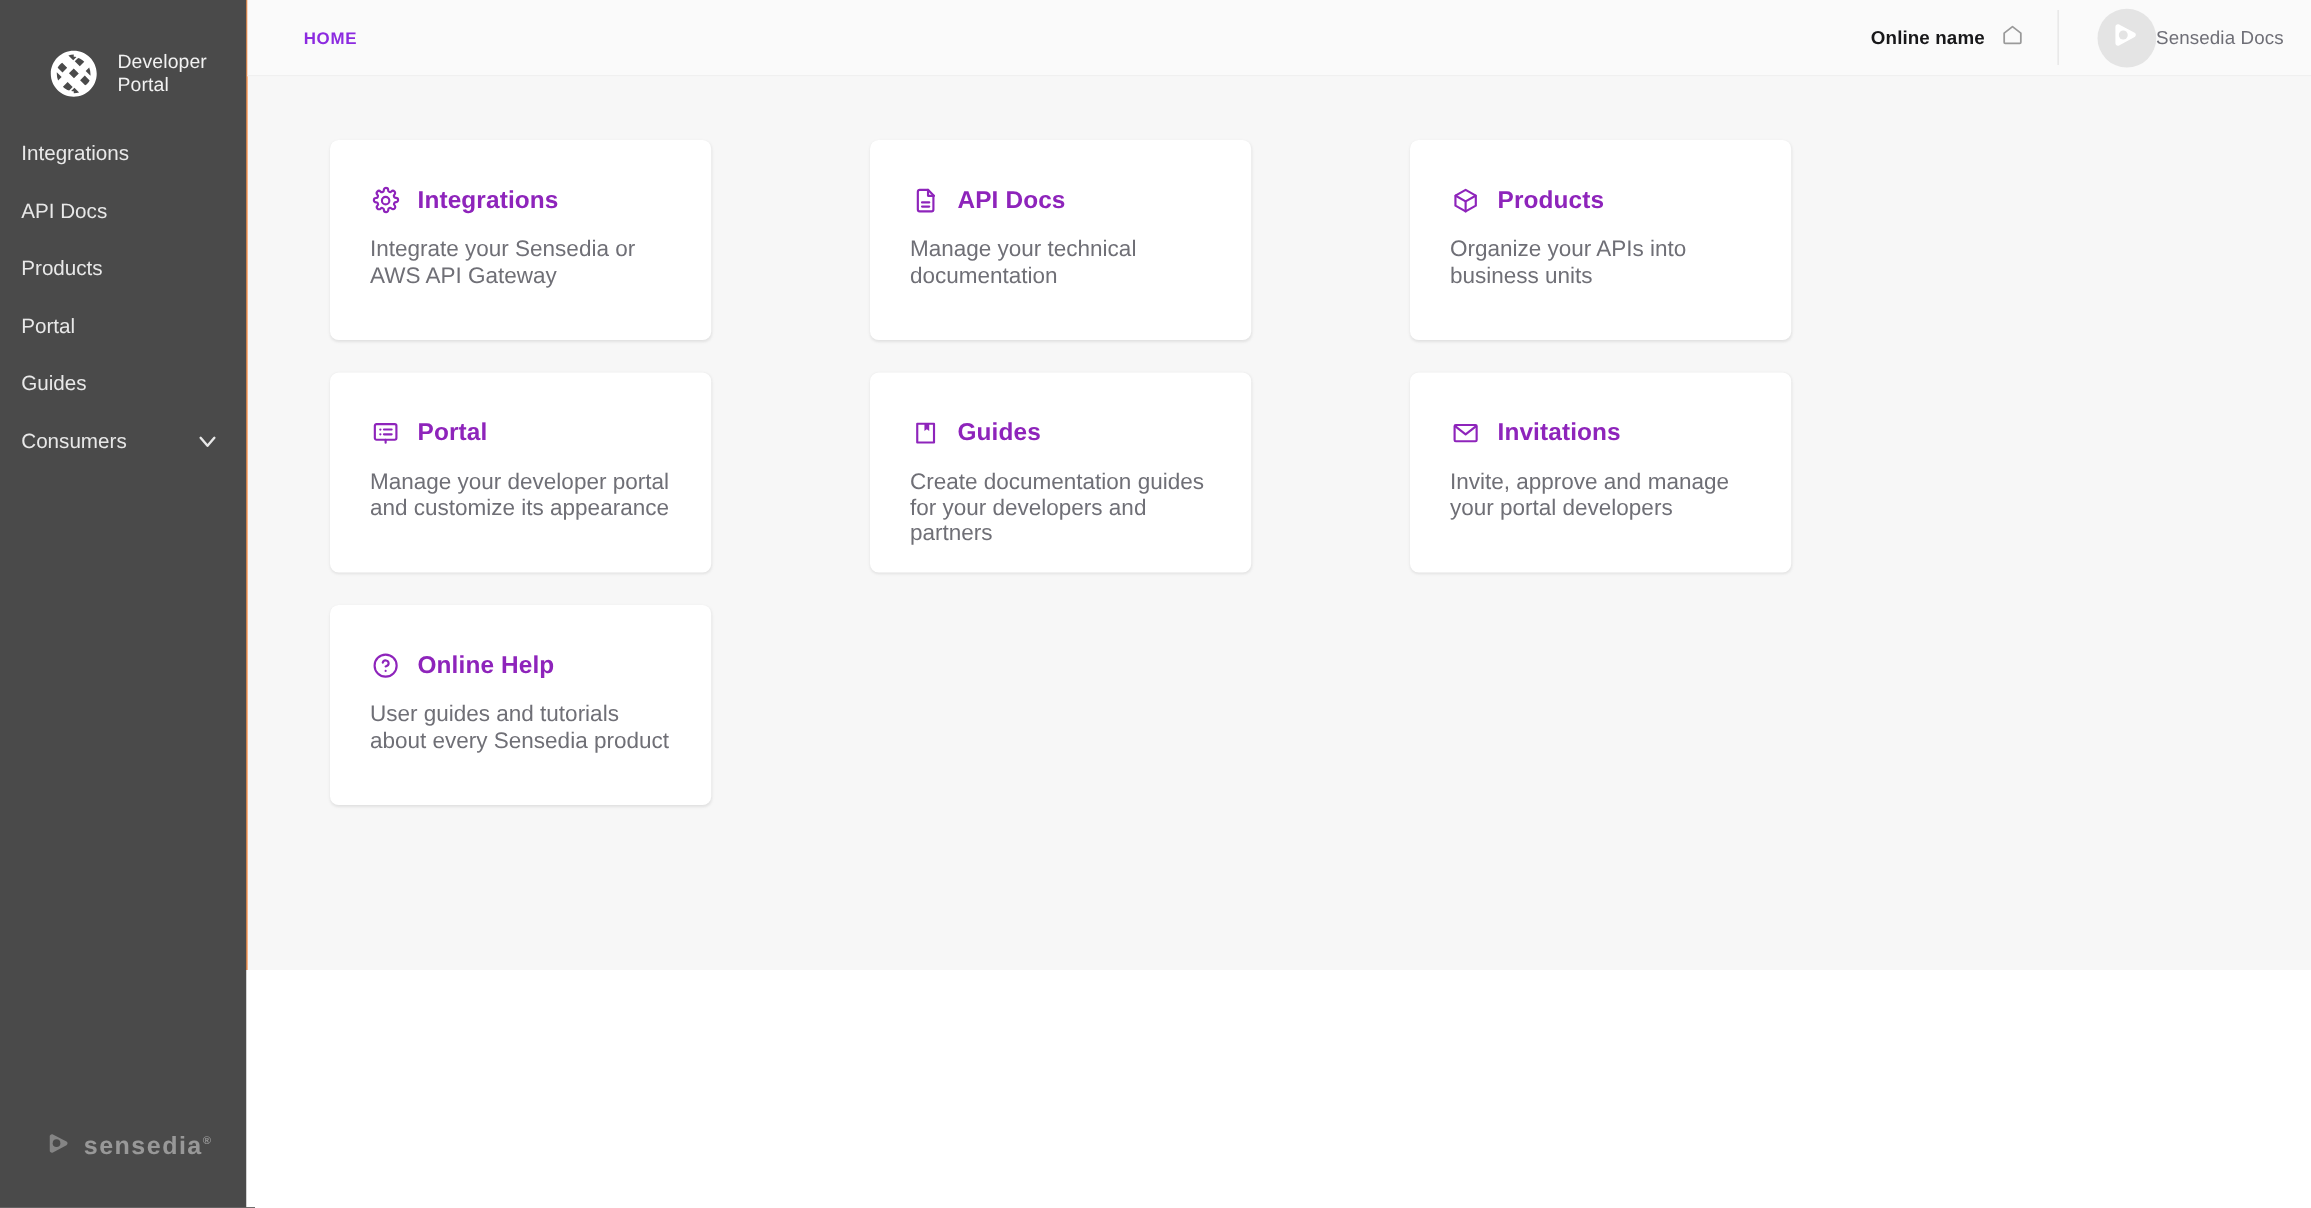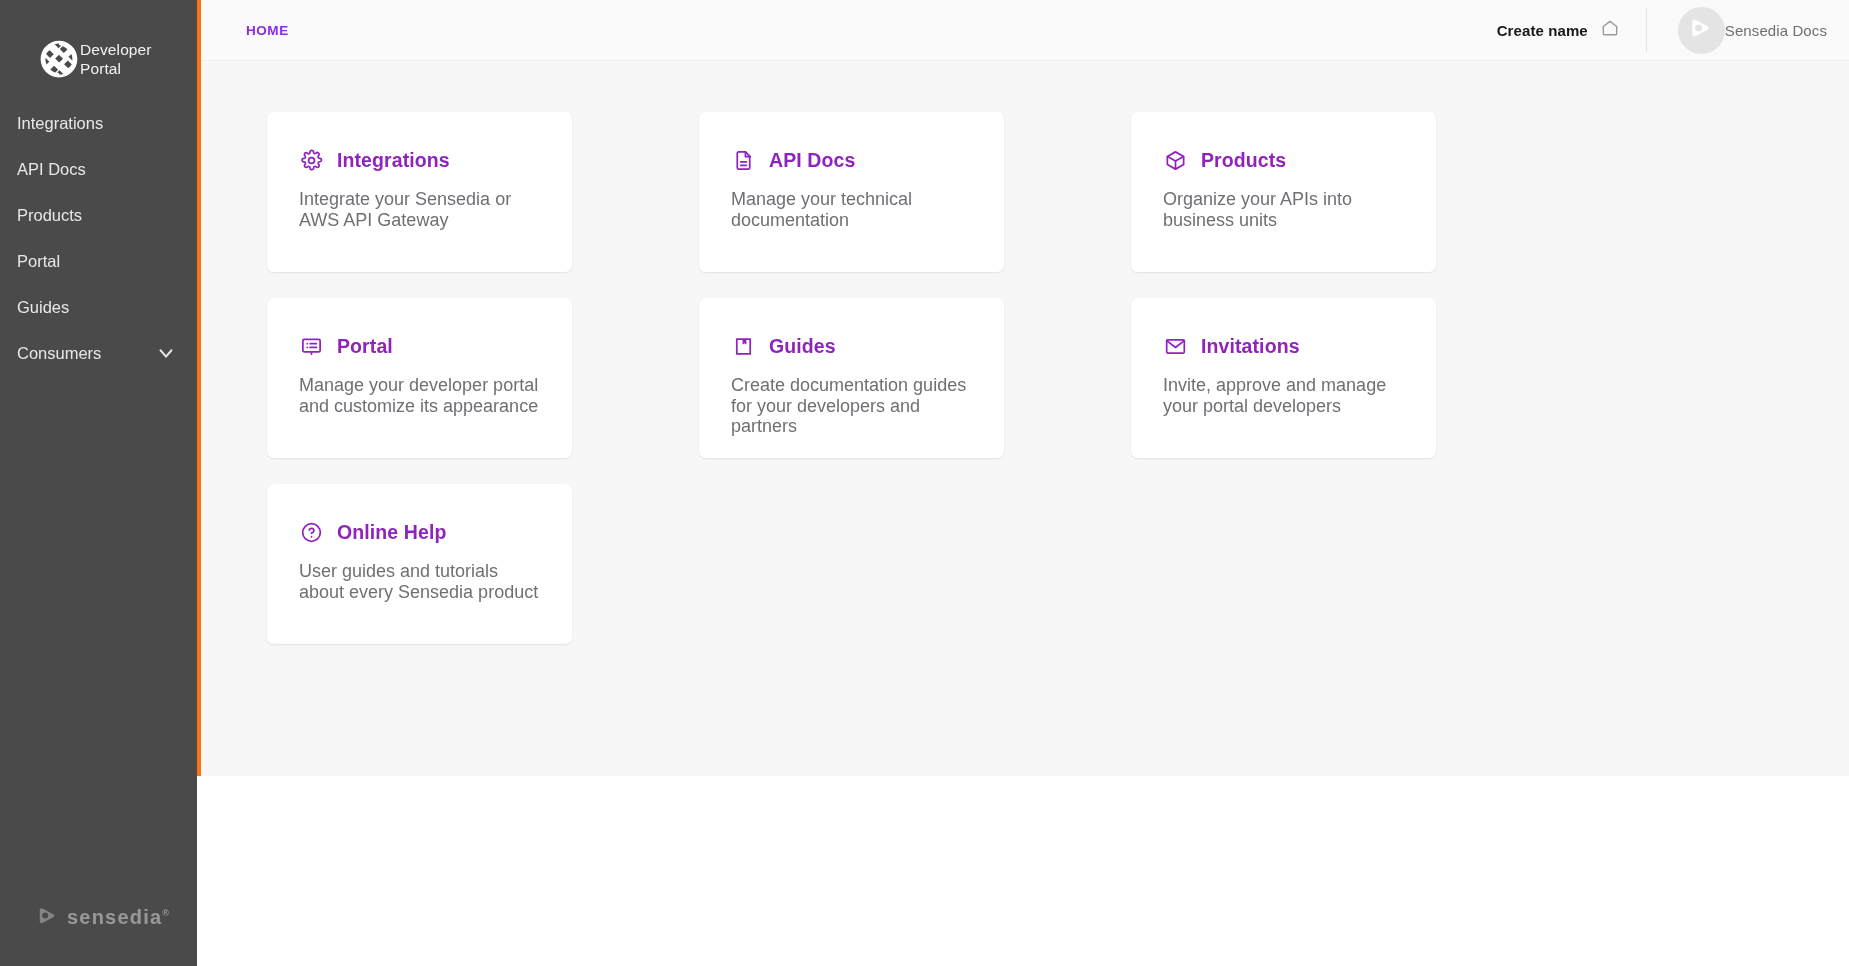--- a/index.html
+++ b/index.html
@@ -28,20 +28,21 @@
     background: #4a4a4a;
     flex: 0 0 197px;
     display: flex;
     flex-direction: column;
     z-index: 5;
   }
 
   .brand {
     display: flex;
     align-items: center;
+    gap: 14px;
     padding: 26px 0 0 38px;
     height: 92px;
   }
   .brand-mark { width: 42px; height: 42px; flex: 0 0 42px; }
   .brand-text {
     color: #f2f2f2;
     font-size: 15.5px;
     line-height: 19px;
     letter-spacing: .1px;
     white-space: pre-line;
@@ -79,21 +80,21 @@
   .footer-reg { font-size: 9px; vertical-align: super; color:#c9c9c9; }
 
   
   #main {
     position: relative;
     flex: 1 1 auto;
     height: 776px;
     background: #f7f7f7;
     display: flex;
     flex-direction: column;
-    border-left: 4px solid #f97316;
+    border-left: 1px solid #f97316;
   }
 
   #topbar {
     height: 61px;
     flex: 0 0 61px;
     background: #fafafa;
     display: flex;
     align-items: center;
     padding: 0 22px 0 45px;
     border-bottom: 1px solid #f0f0f0;
@@ -255,21 +256,21 @@
   </aside>
 
   <div id="main">
 
     <header id="topbar">
       <div class="breadcrumb">HOME</div>
 
       <div class="top-right">
 
         <div class="tenant">
-          <span class="tenant-label">Create name</span>
+          <span class="tenant-label">Online name</span>
           <span>
             <svg width="20" height="20" viewBox="0 0 24 24" fill="none" stroke="#9a9a9a" stroke-width="1.7" stroke-linecap="round" stroke-linejoin="round">
                 <path d="M4 10.2 12 4l8 6.2V19a1 1 0 0 1-1 1H5a1 1 0 0 1-1-1z"></path>
               </svg>
           </span>
         </div>
 
         <div class="vdiv"></div>
 
         <div class="user-box">

